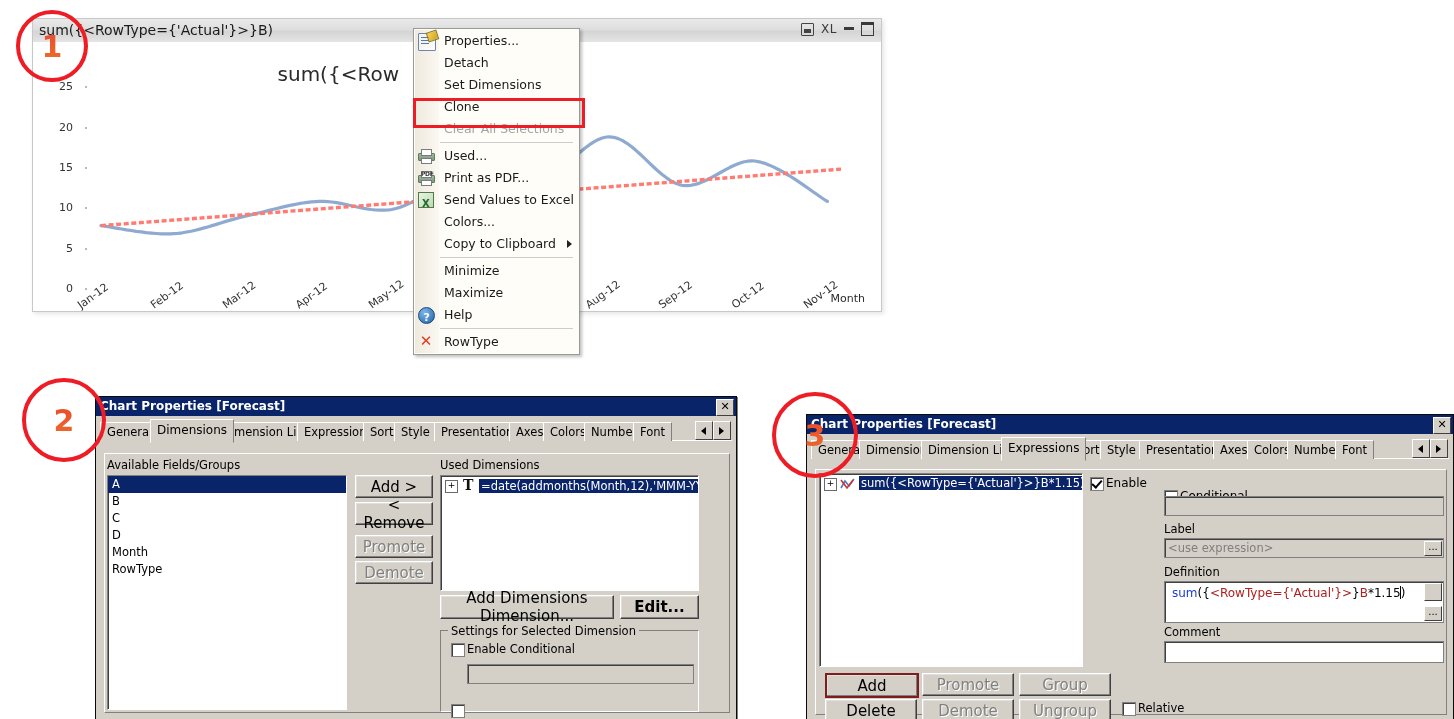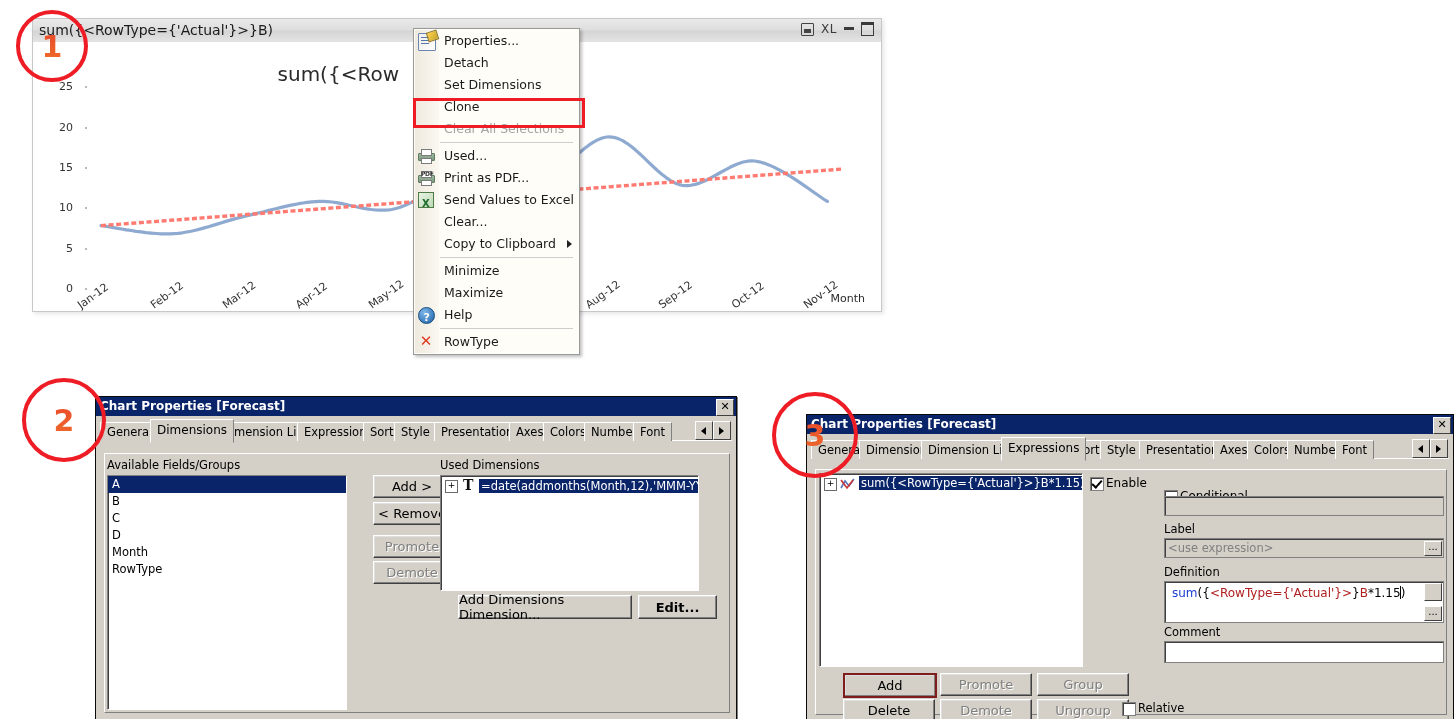--- a/index.html
+++ b/index.html
@@ -119,21 +119,21 @@
   .spin.right i{border-left:5px solid #000;}
 
   .grp-label{font-size:11.5px;color:#000;}
   .listbox{background:#fff;border:1px solid #808080;border-right-color:#fff;border-bottom-color:#fff;
     box-shadow:inset 1px 1px 0 #404040;overflow:hidden;}
   .lb-item{font-size:11.5px;padding:1px 4px;color:#000;line-height:15px;}
   .lb-item.sel{background:#0a246a;color:#fff;}
   .btn{
     background:#d4d0c8;border:1px solid #fff;border-right-color:#404040;border-bottom-color:#404040;
     box-shadow:inset -1px -1px 0 #808080, inset 1px 1px 0 #dfdfdf;
-    font-size:13px;color:#000;display:flex;align-items:center;justify-content:center;margin-left:18px;
+    font-size:15px;color:#000;text-align:center;display:flex;align-items:center;justify-content:center;
   }
   .btn.disabled{color:#808080;text-shadow:1px 1px 0 #fff;}
   .btn.default{border:2px solid #7f1d1d;}
   .field{background:#fff;border:1px solid #808080;box-shadow:inset 1px 1px 0 #404040;
     font-size:11.5px;color:#000;display:flex;align-items:center;padding:0 3px;}
   .field.gray{background:#d4d0c8;color:#808080;}
   .ellipsisbtn{
     position:absolute;right:1px;bottom:1px;width:16px;height:13px;background:#d4d0c8;
     border:1px solid #fff;border-right-color:#404040;border-bottom-color:#404040;
     font-size:10px;line-height:10px;text-align:center;color:#000;
@@ -220,21 +220,21 @@
           <span class="paper"></span>
           <span class="out"></span>
         </span><span>Used...</span></div>
       <div class="cmi"><span class="ico-print">
           <span class="body"></span>
           <span class="paper"></span>
           <span class="out"></span>
           <span class="ico-pdf-lbl">PDF</span>
         </span><span>Print as PDF...</span></div>
       <div class="cmi"><span class="ico-xl"></span><span>Send Values to Excel</span></div>
-      <div class="cmi"><span>Clear...</span></div>
+      <div class="cmi"><span>Colors...</span></div>
       <div class="cmi"><span>Copy to Clipboard</span><span class="arrow"></span></div>
       <div class="cmsep"></div>
       <div class="cmi"><span>Minimize</span></div>
       <div class="cmi"><span>Maximize</span></div>
       <div class="cmi"><span class="ico-help"></span><span>Help</span></div>
       <div class="cmsep"></div>
       <div class="cmi"><span class="ico-remove">✕</span><span>RowType</span></div>
     </div>
 </div>
 <div class="abs" id="clone-highlight"></div>
@@ -293,20 +293,31 @@
       <div style="position:relative;height:17px;margin-top:2px;">
         <span style="position:absolute;left:4px;top:2px;width:11px;height:11px;border:1px solid #6a6a6a;background:#fff;font-size:9px;line-height:9px;text-align:center;color:#000;">+</span>
         <span style="position:absolute;left:22px;top:-1px;font-weight:bold;font-size:14px;font-family:'DejaVu Serif','Liberation Serif',serif;color:#111;">T</span>
         <span style="position:absolute;left:38px;top:1px;background:#0a246a;color:#fff;font-size:11.5px;padding:0 2px;white-space:nowrap;">=date(addmonths(Month,12),'MMM-YY')</span>
       </div>
     </div>
 
     <div class="abs btn" id="btn-add-calc" style="left:335px;top:141px;width:172px;height:22px;">Add Dimensions Dimension...</div>
     <div class="abs btn" id="btn-edit" style="left:515px;top:141px;width:77px;height:22px;font-weight:bold;">Edit...</div>
 
+    <div class="abs groupbox" style="left:335px;top:176px;width:257px;height:80px;">
+      <span class="gtitle">Settings for Selected Dimension</span>
+      <div class="abs chk" style="left:10px;top:12px;">
+        <span class="box"></span>
+        <span>Enable Conditional</span>
+      </div>
+      <div class="abs field gray" style="left:26px;top:33px;width:219px;height:18px;"></div>
+      <div class="abs chk" style="left:10px;top:60px;">
+        <span class="box"></span>
+      </div>
+    </div>
   </div>
 </div>
 
 <div class="abs dlg" id="dlg-expressions" style="left:806px;top:414px;width:646px;height:305px;">
   <div class="dlg-title">
     <span>Chart Properties [Forecast]</span>
     <div class="dlg-close">✕</div>
   </div>
 
   <div class="tabstrip" id="exp-tabstrip" style="margin-left:4px;margin-right:4px;">

